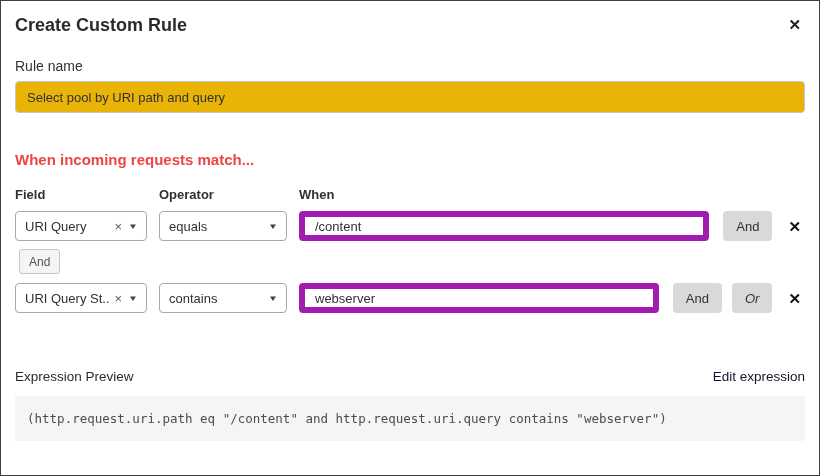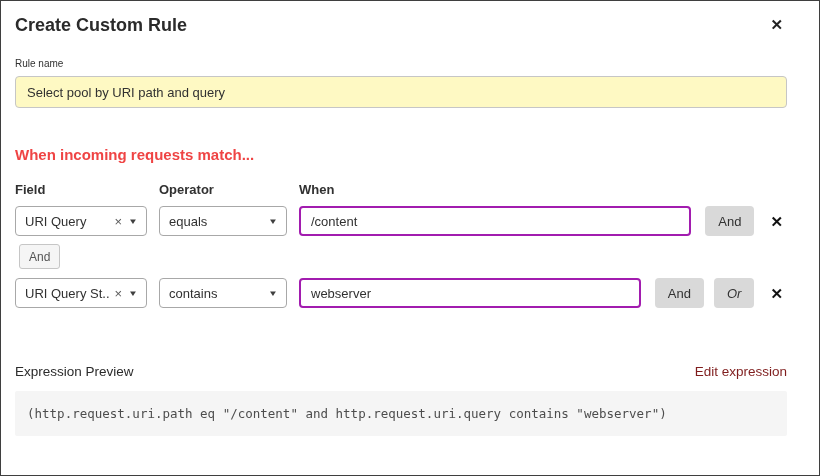--- a/index.html
+++ b/index.html
@@ -6,39 +6,39 @@
   html, body { background: #ffffff; }
   body {
     width: 820px; height: 476px;
     font-family: "Liberation Sans", sans-serif;
     color: #313131;
   }
   .modal {
     width: 820px; height: 476px;
     border: 1px solid #3f3f3f;
     background: #ffffff;
-    padding: 14px 32px 0 14px;
+    padding: 14px 14px 0 14px;
     position: relative;
   }
   .modal-header { display: flex; justify-content: space-between; align-items: flex-start; }
   .modal-title { font-size: 18px; font-weight: 700; color: #2b2b2b; }
   .close-btn {
     background: none; border: none; font-size: 15px; font-weight: 700;
     color: #222; cursor: pointer; line-height: 1; padding: 2px 4px;
   }
 
   .rule-name-section { margin-top: 22px; }
-  .section-label { font-size: 10px; color: #313131; margin-bottom: 7px; }
+  .section-label { font-size: 14px; color: #313131; margin-bottom: 7px; }
   .section-hint { font-size: 13px; color: #9b9b9b; margin-bottom: 13px; }
   .text-input {
     width: 100%; height: 32px;
     border: 1px solid #c6c6c6; border-radius: 4px;
     padding: 0 11px; font-size: 13px; color: #313131;
     font-family: "Liberation Sans", sans-serif;
-    outline: none; background: #fef9c3;
+    outline: none; background: #eab308;
   }
 
   .match-heading { margin-top: 38px; font-size: 15px; font-weight: 700; color: #ef4444; }
 
   .columns-row { display: flex; margin-top: 19px; font-size: 13px; color: #313131; font-weight: bold; }
   .col-field { width: 144px; }
   .col-operator { width: 140px; }
   .col-value { flex: 1; }
 
   .rule-row { display: flex; align-items: center; margin-top: 9px; }
@@ -47,21 +47,21 @@
     background: #fff; display: flex; align-items: center;
     padding: 0 9px; font-size: 13px; color: #313131; cursor: pointer;
   }
   .field-select { width: 132px; margin-right: 12px; }
   .field-select .select-text { flex: 1; white-space: nowrap; overflow: hidden; }
   .operator-select { width: 128px; margin-right: 12px; justify-content: space-between; gap: 40px; }
   .clear-x { color: #5a5a5a; font-size: 13px; margin: 0 7px 0 4px; cursor: pointer; }
   .caret { font-size: 8px; color: #3f3f3f; transform: scaleX(1.25); }
 
   .value-input {
-    flex: 1; height: 30px; border: 2px solid #a21caf; border-radius: 4px;
+    flex: 1; height: 30px; border: 6px solid #a21caf; border-radius: 4px;
     padding: 0 10px; font-size: 13px; color: #313131;
     font-family: "Liberation Sans", sans-serif; outline: none; margin-right: 14px;
   }
   .conj-btn {
     height: 30px; padding: 0 13px;
     background: #d9d9d9; border: none; border-radius: 4px;
     font-size: 13px; color: #313131; cursor: pointer;
     font-family: "Liberation Sans", sans-serif;
   }
   .or-btn { margin-left: 10px; font-style: italic; }
@@ -73,21 +73,21 @@
   .connector-wrap { margin: 8px 0 0 4px; }
   .connector-btn {
     height: 25px; padding: 0 9px;
     background: #f5f5f5; border: 1px solid #c6c6c6; border-radius: 3px;
     font-size: 12px; color: #555; cursor: pointer;
     font-family: "Liberation Sans", sans-serif;
   }
 
   .expr-header { display: flex; justify-content: space-between; align-items: center; margin-top: 56px; }
   .expr-label { font-size: 13.5px; color: #2b2b2b; }
-  .edit-link { font-size: 13.5px; color: #7f1d1d; text-decoration: none; cursor: pointer; }
+  .edit-link { font-size: 13.5px; color: #0f172a; text-decoration: none; cursor: pointer; }
 
   .code-block {
     margin-top: 12px; background: #f5f5f5; border-radius: 2px;
     padding: 15px 12px;
     font-family: "DejaVu Sans Mono", "Liberation Mono", monospace;
     font-size: 12.5px; color: #4d4d4d; white-space: nowrap; overflow: hidden;
   }
 </style>
 </head>
 <body>

